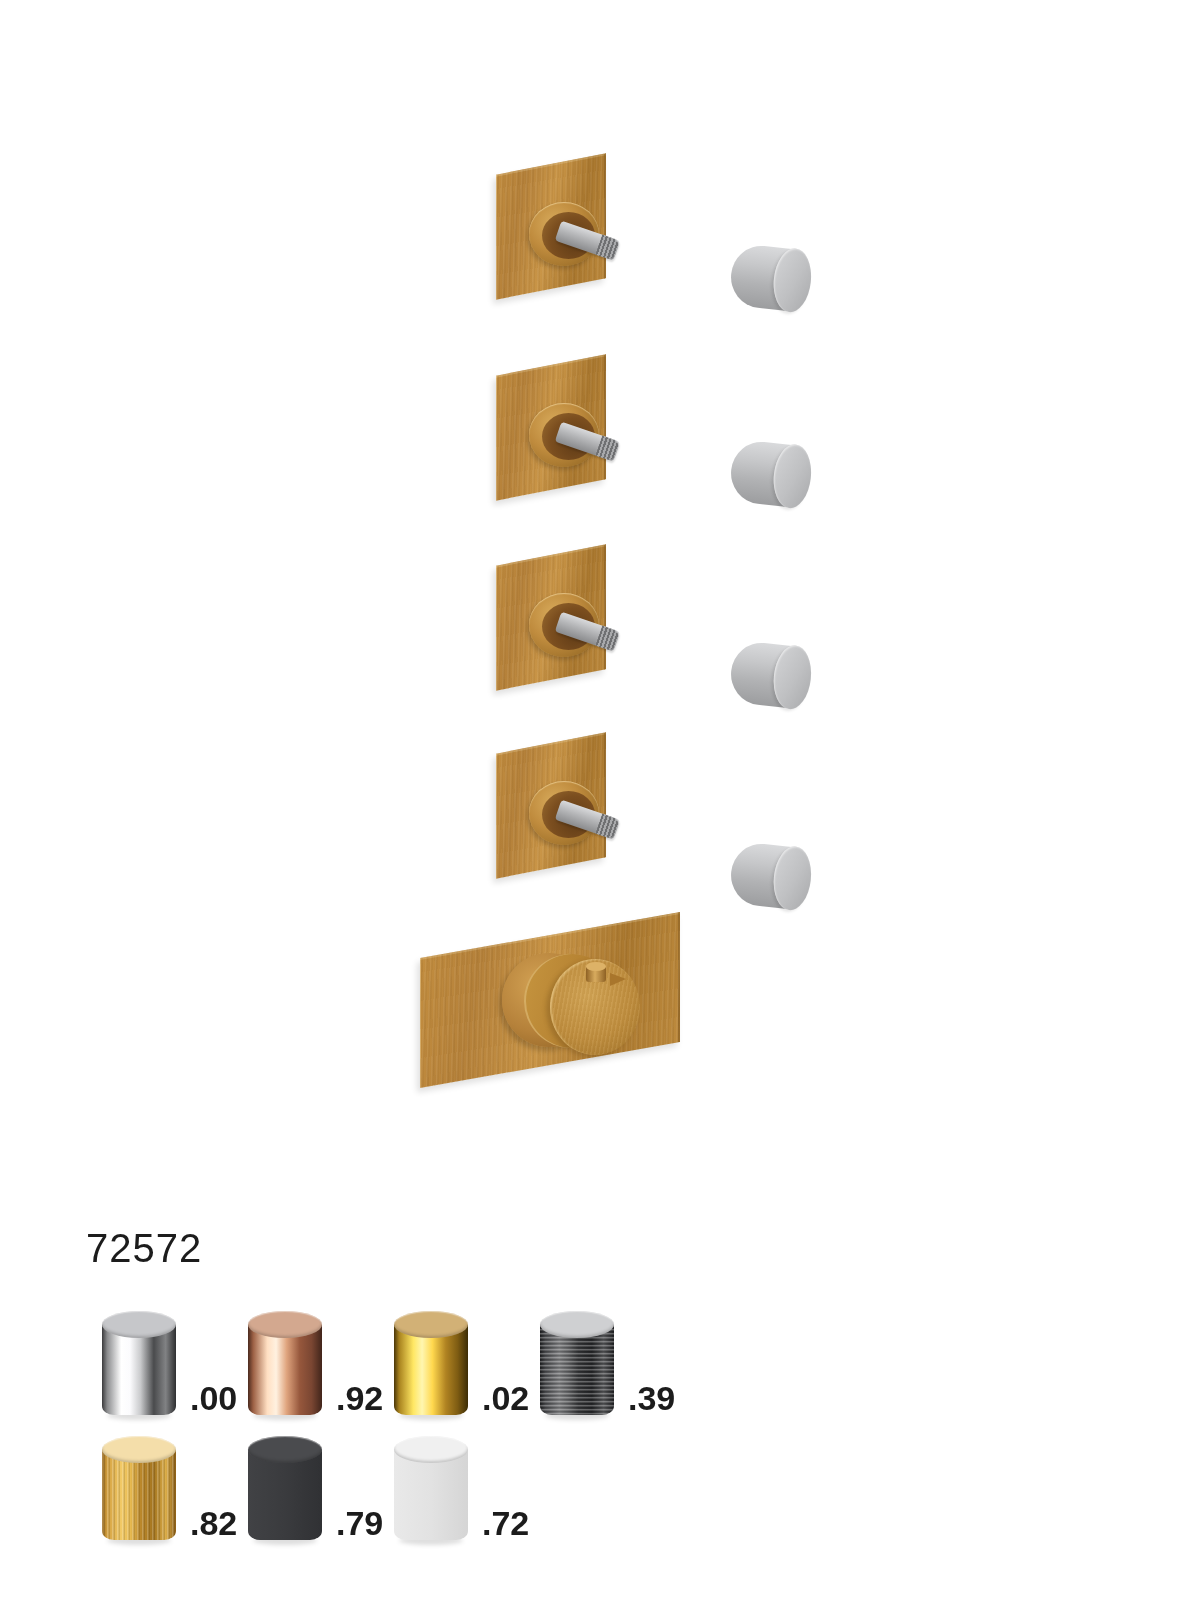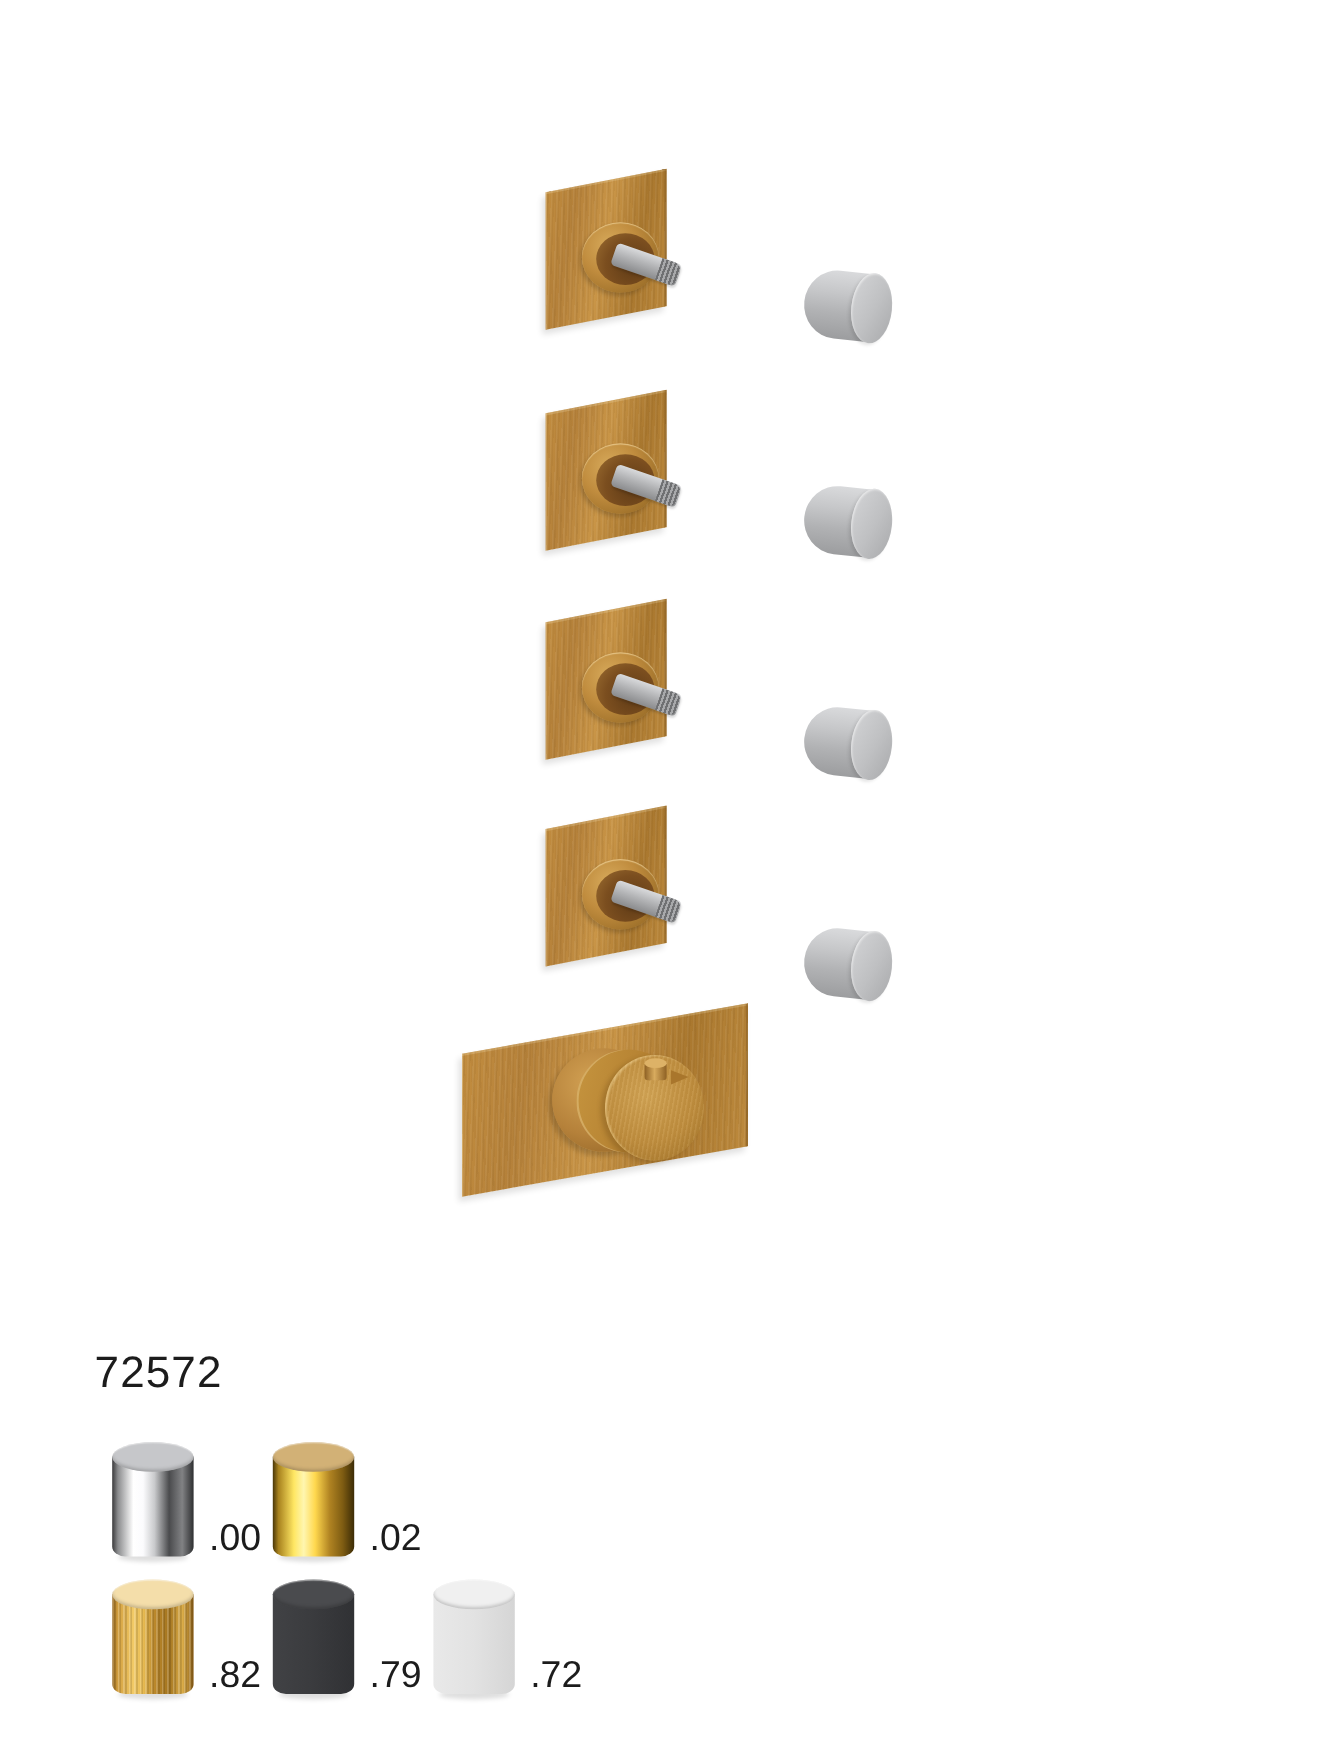--- a/index.html
+++ b/index.html
@@ -74,21 +74,21 @@
   .cyl .body{position:absolute;left:0;top:13px;width:74px;height:91px;
           border-radius:0 0 12px 12px / 0 0 9px 9px;}
   .cyl .tex{position:absolute;left:0;top:14px;width:74px;height:90px;
           border-radius:0 0 12px 12px / 0 0 9px 9px;pointer-events:none;}
   .tex-horizontal{background:repeating-linear-gradient(180deg,rgba(255,255,255,.28) 0 1px,rgba(0,0,0,.14) 2px 3px,transparent 3px 4px);}
   .tex-vertical{background:repeating-linear-gradient(90deg,rgba(255,255,255,.20) 0 1px,rgba(0,0,0,.12) 2px 3px,transparent 3px 5px);}
   .cyl .top{position:absolute;left:0;top:0;width:74px;height:27px;border-radius:50%;
           box-shadow:inset 0 -2px 3px rgba(0,0,0,.18), inset 0 1px 1px rgba(255,255,255,.5);}
   .cyl .shadow{position:absolute;left:5px;bottom:-5px;width:64px;height:9px;border-radius:50%;
           background:rgba(0,0,0,.13);filter:blur(2px);}
-  .code{position:absolute;left:88px;bottom:2px;font-size:34px;font-weight:400;line-height:1;color:#1c1c1c;}
+  .code{position:absolute;left:88px;bottom:2px;font-size:34px;font-weight:700;line-height:1;color:#1c1c1c;}
 </style>
 </head>
 <body>
 
 <div class="page">
 
   <div>
 
     <div class="unit u1">
       <div class="plate"></div>
@@ -154,24 +154,41 @@
         <div class="cyl">
           <div class="shadow"></div>
           <div class="body" style="background: linear-gradient(90deg, rgb(58, 58, 60) 0%, rgb(138, 139, 141) 7%, rgb(255, 255, 255) 26%, rgb(251, 251, 253) 38%, rgb(201, 202, 204) 52%, rgb(74, 75, 77) 70%, rgb(129, 130, 132) 86%, rgb(46, 47, 49) 100%);"></div>
           <div class="top" style="background: rgb(198, 199, 202);"></div>
         </div>
         <div class="code">.00</div>
       </div>
       <div class="cell">
         <div class="cyl">
           <div class="shadow"></div>
+          <div class="body" style="background: linear-gradient(90deg, rgb(74, 42, 30) 0%, rgb(156, 96, 68) 7%, rgb(255, 223, 194) 26%, rgb(255, 241, 224) 38%, rgb(224, 165, 127) 52%, rgb(150, 87, 60) 70%, rgb(122, 70, 50) 86%, rgb(65, 37, 27) 100%);"></div>
+          <div class="top" style="background: rgb(211, 168, 143);"></div>
+        </div>
+        <div class="code">.92</div>
+      </div>
+      <div class="cell">
+        <div class="cyl">
+          <div class="shadow"></div>
           <div class="body" style="background: linear-gradient(90deg, rgb(74, 54, 8) 0%, rgb(168, 130, 30) 7%, rgb(255, 231, 99) 26%, rgb(255, 246, 176) 38%, rgb(255, 216, 78) 52%, rgb(176, 131, 34) 70%, rgb(126, 92, 18) 86%, rgb(60, 44, 6) 100%);"></div>
           <div class="top" style="background: rgb(210, 177, 118);"></div>
         </div>
         <div class="code">.02</div>
+      </div>
+      <div class="cell">
+        <div class="cyl">
+          <div class="shadow"></div>
+          <div class="body" style="background: linear-gradient(90deg, rgb(30, 31, 33) 0%, rgb(70, 71, 74) 7%, rgb(123, 124, 126) 26%, rgb(95, 96, 98) 38%, rgb(51, 52, 54) 52%, rgb(35, 36, 38) 70%, rgb(84, 85, 87) 86%, rgb(33, 34, 36) 100%);"></div>
+          <div class="tex tex-horizontal"></div>
+          <div class="top" style="background: rgb(207, 208, 210);"></div>
+        </div>
+        <div class="code">.39</div>
       </div>
     </div>
   <div class="frow" id="frow2">
       <div class="cell">
         <div class="cyl">
           <div class="shadow"></div>
           <div class="body" style="background: linear-gradient(90deg, rgb(150, 102, 26) 0%, rgb(211, 160, 64) 7%, rgb(242, 202, 102) 26%, rgb(232, 187, 82) 38%, rgb(187, 136, 43) 52%, rgb(164, 117, 31) 70%, rgb(220, 174, 73) 86%, rgb(141, 95, 22) 100%);"></div>
           <div class="tex tex-vertical"></div>
           <div class="top" style="background: rgb(244, 222, 170);"></div>
         </div>

